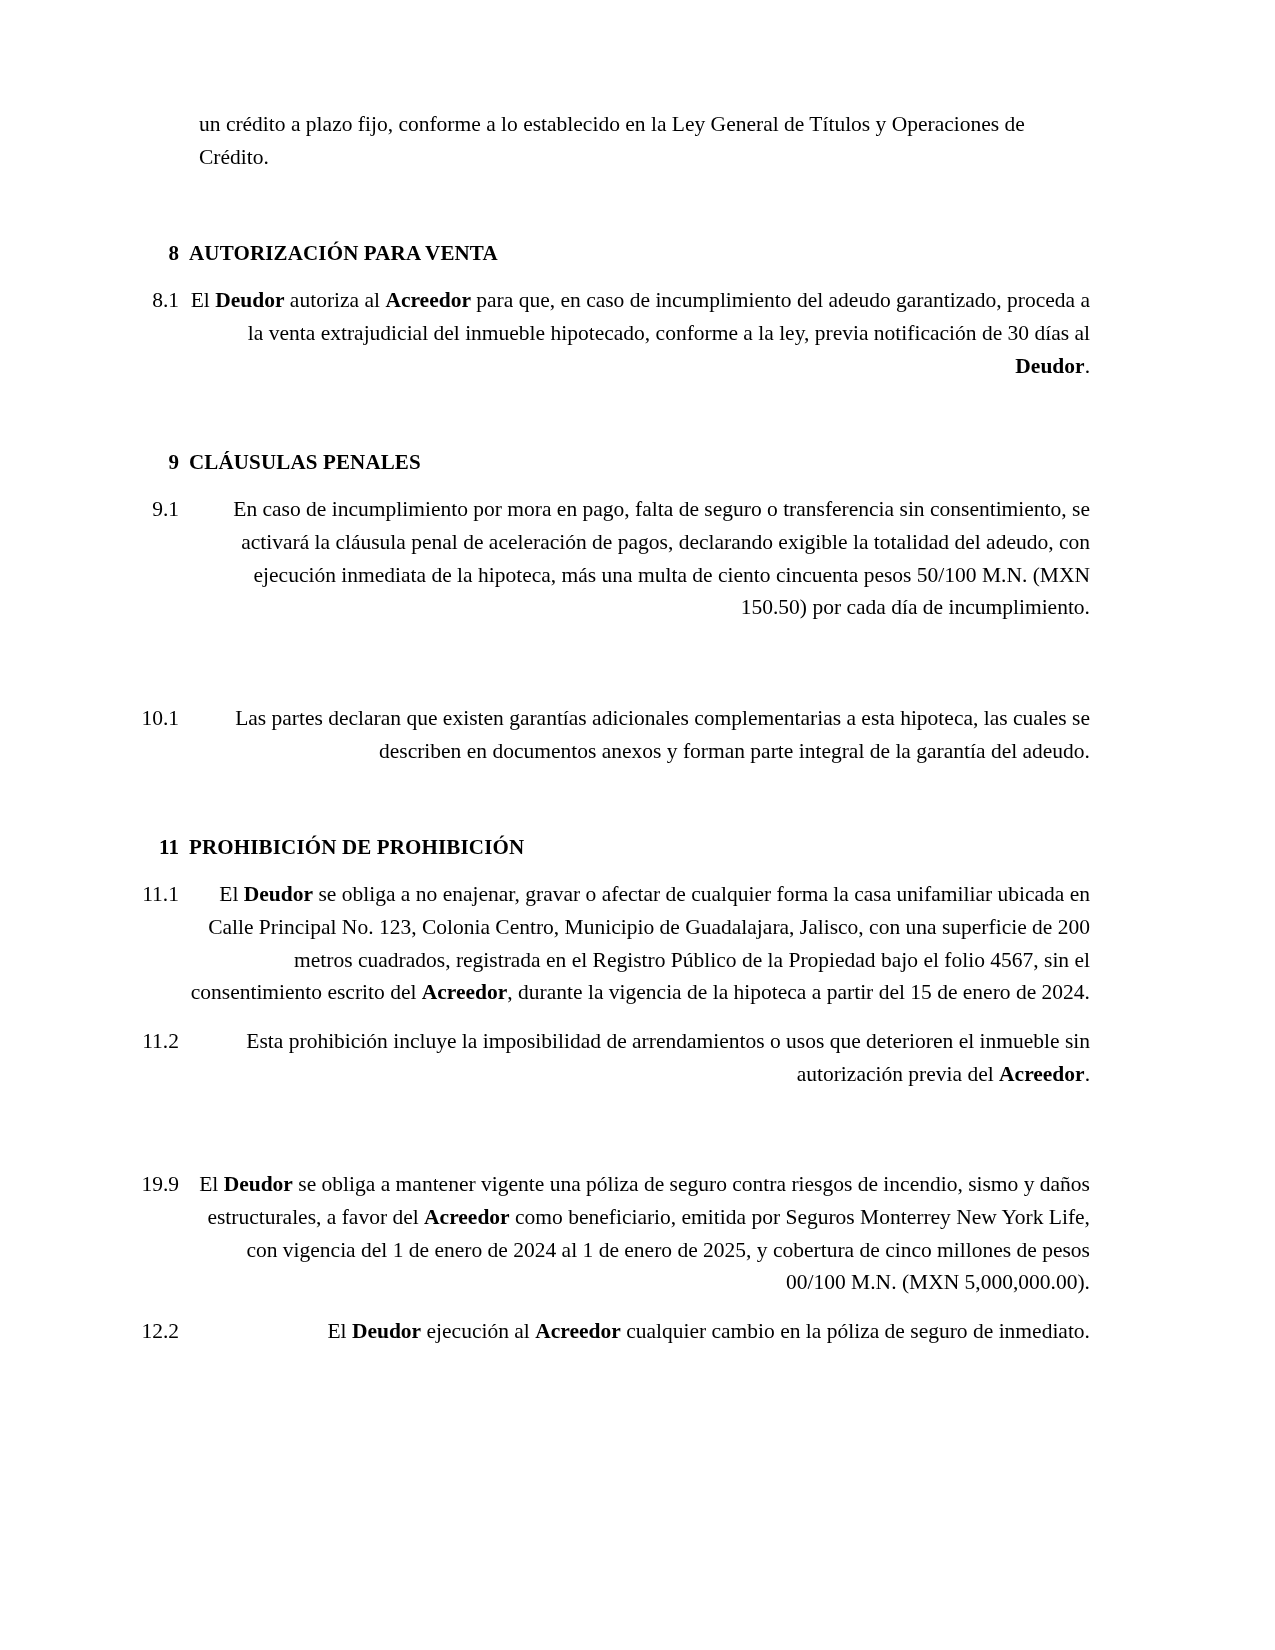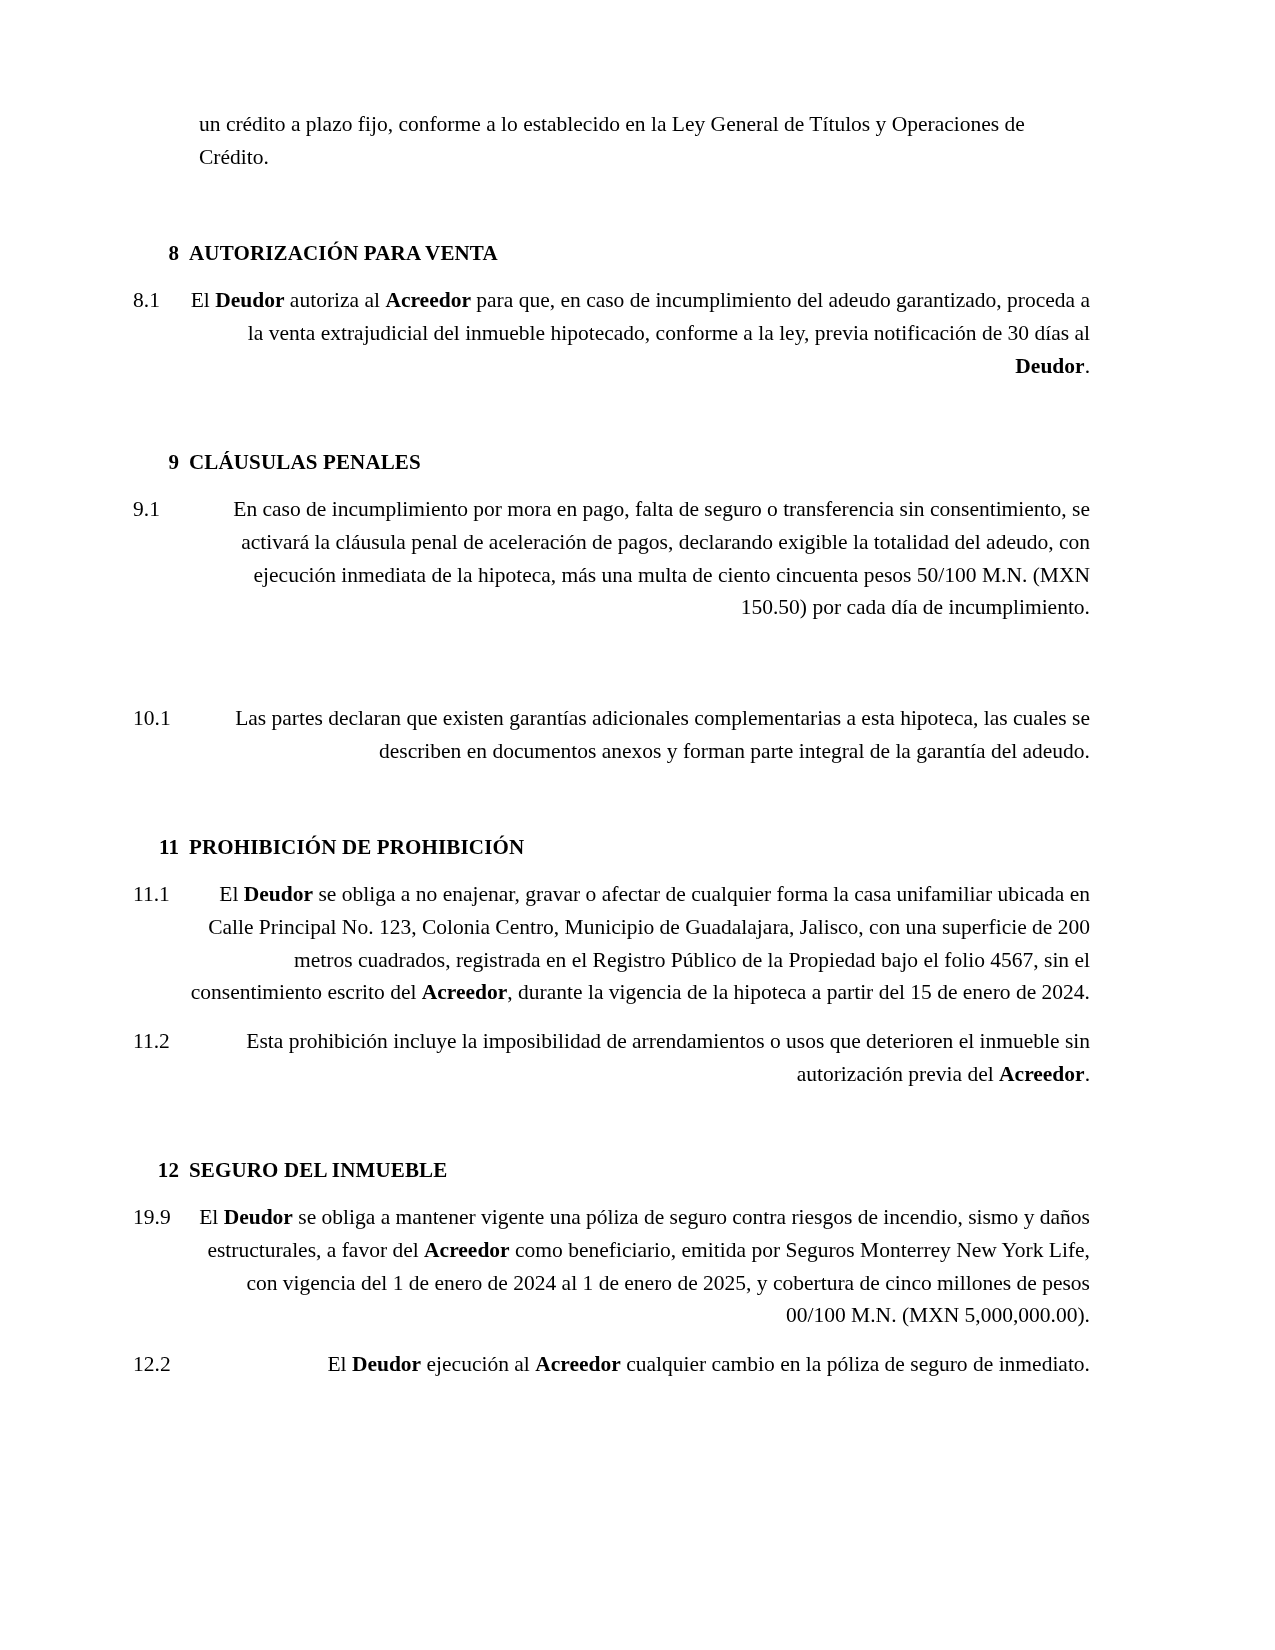--- a/index.html
+++ b/index.html
@@ -55,21 +55,21 @@
   }
 
   
   .clause {
     display: flex;
     align-items: baseline;
     margin: 0;
   }
   .clause-num {
     flex: 0 0 56px;
-    text-align: left;
+    text-align: right;
     font-size: 21.5px;
     padding-right: 10px;
     box-sizing: border-box;
   }
   .clause-body {
     flex: 1 1 auto;
     font-size: 21.5px;
     line-height: 1.52;
     text-align: right;
   }
@@ -123,24 +123,20 @@
       <div class="clause">
         <div class="clause-num">11.1</div>
         <div class="clause-body"><span>El </span><b>Deudor</b><span> se obliga a no enajenar, gravar o afectar de cualquier forma la casa unifamiliar ubicada en Calle Principal No. 123, Colonia Centro, Municipio de Guadalajara, Jalisco, con una superficie de 200 metros cuadrados, registrada en el Registro Público de la Propiedad bajo el folio 4567, sin el consentimiento escrito del </span><b>Acreedor</b><span>, durante la vigencia de la hipoteca a partir del 15 de enero de 2024.</span></div>
       </div>
       <div class="gap-clause"></div>
       <div class="clause">
         <div class="clause-num">11.2</div>
         <div class="clause-body"><span>Esta prohibición incluye la imposibilidad de arrendamientos o usos que deterioren el inmueble sin autorización previa del </span><b>Acreedor</b><span>.</span></div>
       </div>
       <div class="gap-section"></div>
-      <div class="section">
-        <div class="section-num">12</div>
-        <div class="section-title">SEGURO DEL INMUEBLE</div>
-      </div>
       <div class="gap-heading-to-clause"></div>
       <div class="clause">
         <div class="clause-num">19.9</div>
         <div class="clause-body"><span>El </span><b>Deudor</b><span> se obliga a mantener vigente una póliza de seguro contra riesgos de incendio, sismo y daños estructurales, a favor del </span><b>Acreedor</b><span> como beneficiario, emitida por Seguros Monterrey New York Life, con vigencia del 1 de enero de 2024 al 1 de enero de 2025, y cobertura de cinco millones de pesos 00/100 M.N. (MXN 5,000,000.00).</span></div>
       </div>
       <div class="gap-clause"></div>
       <div class="clause">
         <div class="clause-num">12.2</div>
         <div class="clause-body"><span>El </span><b>Deudor</b><span> ejecución al </span><b>Acreedor</b><span> cualquier cambio en la póliza de seguro de inmediato.</span></div>
       </div>

